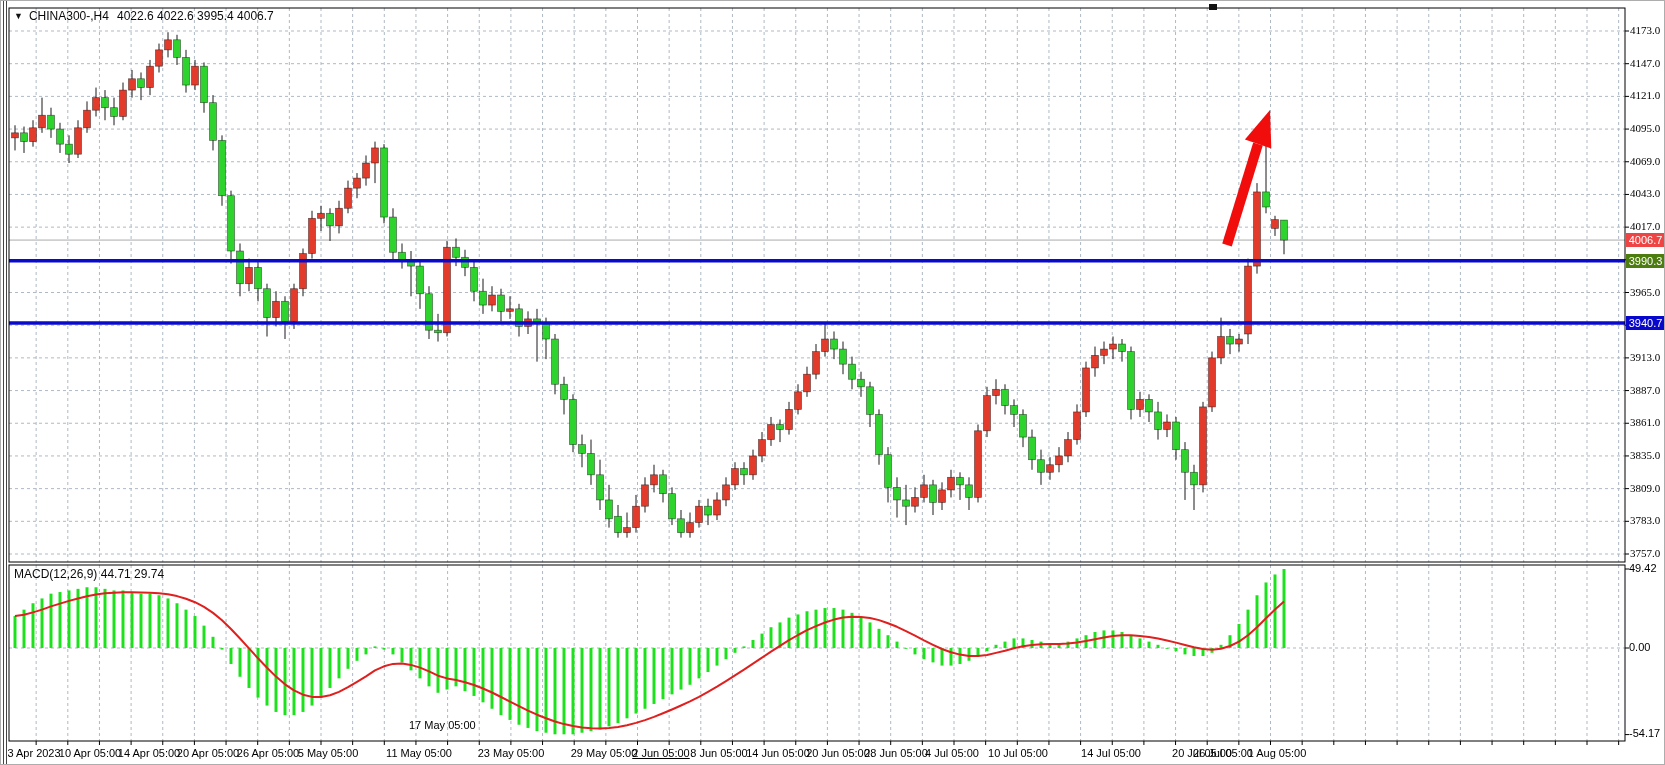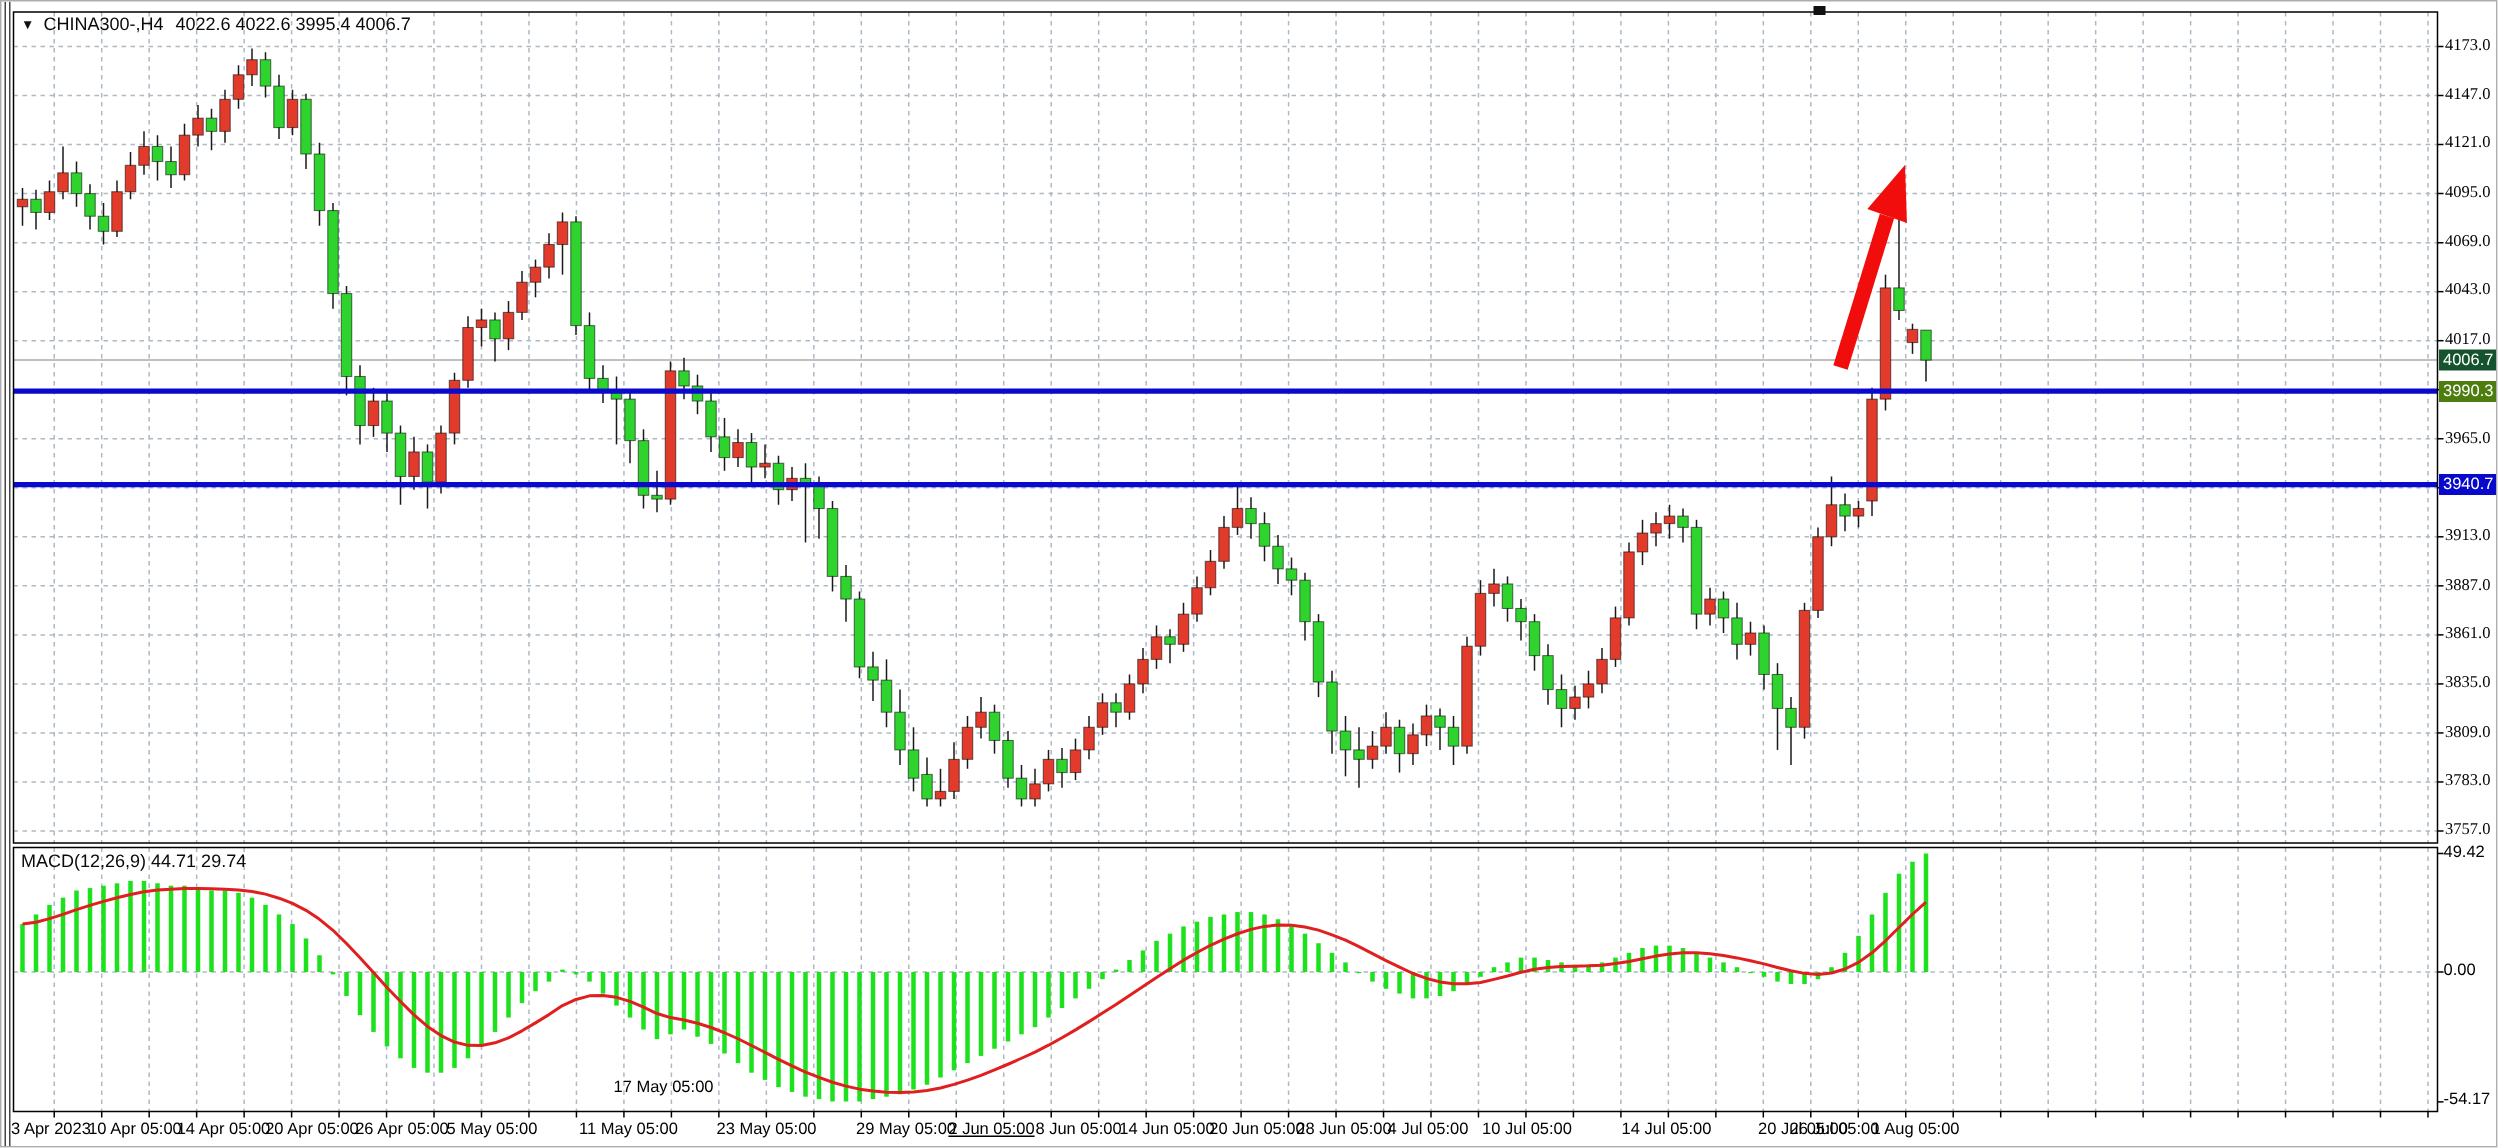--- a/index.html
+++ b/index.html
@@ -15,21 +15,21 @@
   .title-ohlc{margin-left:8px;}
   .macd-label{position:absolute;left:13px;top:566px;z-index:4;font-size:12px;color:#0a0a0a;white-space:nowrap;}
   .plabel,.tlabel,.mlabel{position:absolute;font-size:11px;color:#000;z-index:3;white-space:nowrap;}
   .plabel{left:1629px;width:34px;text-align:left;font-family:Liberation Serif, serif;}
   .mlabel{left:1628px;}
   .mlabel.m-top{top:561px;}
   .mlabel.m-zero{top:640px;}
   .mlabel.m-bot{top:726px;}
   .tag{position:absolute;left:1625px;width:39px;height:14px;z-index:5;
        color:#fff;font-size:11px;line-height:14px;text-align:center;}
-  .tag.current{top:232px;background:#14532d;}
+  .tag.current{top:232px;background:#ef4444;}
   .tag.lvl1{top:253px;background:#4d7c0f;}
   .tag.lvl2{top:315px;background:#0808cc;}
   .corner-marker{position:absolute;left:1208px;top:3px;width:8px;height:6px;background:#111;z-index:4;}
 </style>
 </head>
 <body>
 
 <div class="chart-window">
 
   <svg class="canvas" width="1665" height="765" viewBox="0 0 1665 765">

